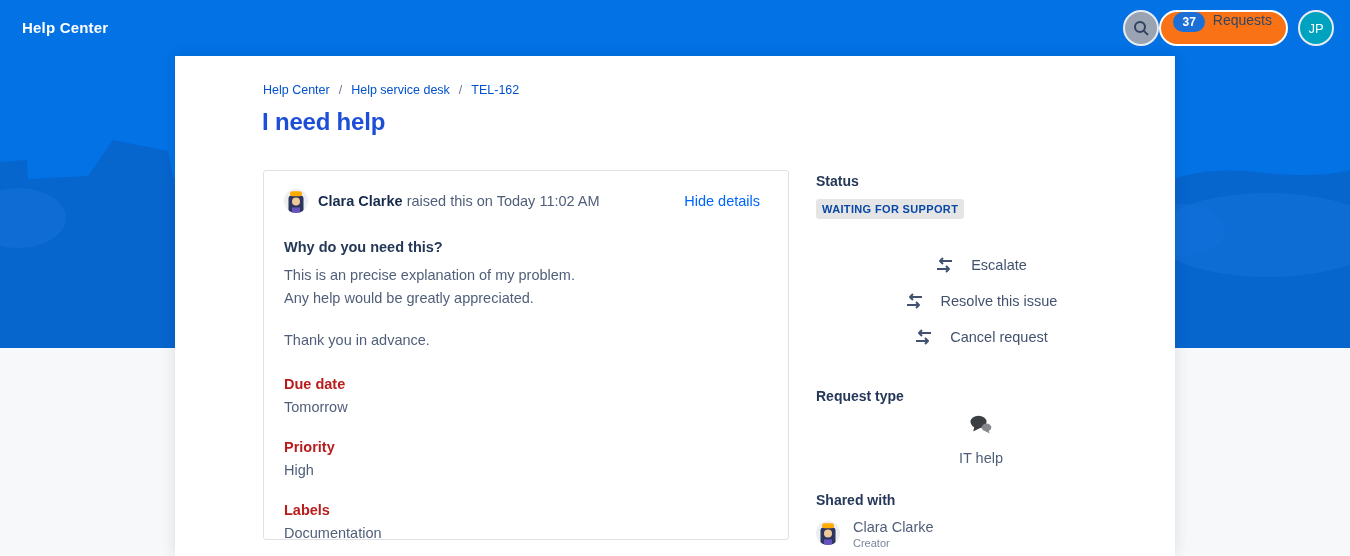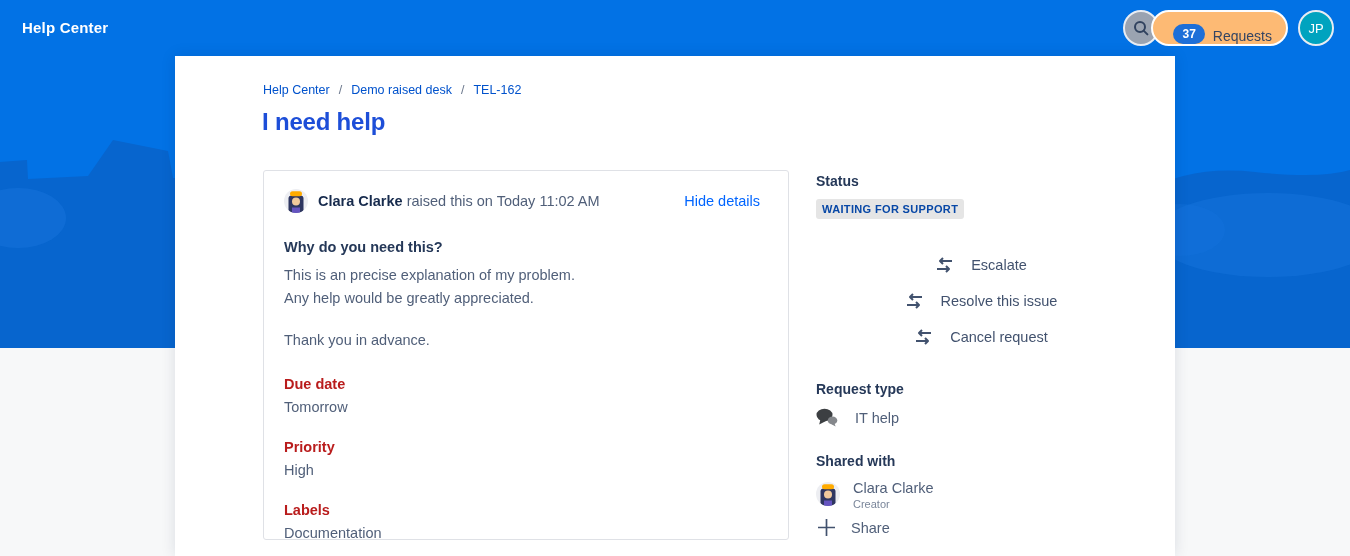--- a/index.html
+++ b/index.html
@@ -24,22 +24,22 @@
     position:absolute; left:22px; top:19px;
     color:#FFFFFF; font-size:15px; font-weight:bold; letter-spacing:.2px;
   }
   .search-btn {
     position:absolute; top:10px; right:191px; width:36px; height:36px;
     border-radius:50%; background:#9AA3B1; border:2px solid #E8ECF2;
     display:flex; align-items:center; justify-content:center; cursor:pointer;
   }
   .requests-pill {
     position:absolute; top:10px; right:62px; height:36px; min-width:118px;
-    background:#fdba74; border:2px solid #FDFEFF; border-radius:18px;
-    display:flex; align-items:flex-end; gap:8px; padding:0 14px 0 20px; cursor:pointer;
+    background:#f97316; border:2px solid #FDFEFF; border-radius:18px;
+    display:flex; align-items:flex-start; gap:8px; padding:0 14px 0 12px; cursor:pointer;
   }
   .requests-badge {
     background:#1D6FD8; color:#fff; font-size:12px; font-weight:bold;
     border-radius:11px; padding:3px 9px; line-height:14px;
   }
   .requests-label { color:#344563; font-size:14px; }
   .user-avatar {
     position:absolute; top:10px; right:16px; width:36px; height:36px;
     border-radius:50%; background:#00A3BF; border:2px solid #E8ECF2;
     color:#fff; font-size:13px; font-weight:normal;
@@ -84,23 +84,23 @@
     display:inline-block; margin-top:10px;
     background:#e5e5e5; color:#0747A6;
     font-size:11px; font-weight:bold; letter-spacing:.35px;
     padding:4px 6px; border-radius:3px;
   }
   .actions { margin-top:28px; }
   .action-row {
     display:flex; align-items:center; gap:17px; height:36px;
     font-size:14.5px; color:#42526E; cursor:pointer;justify-content:center;
   }
-  .rt-label { margin-top:26px; }
+  .rt-label { margin-top:33px; }
   .rt-row { margin-top:11px; display:flex; align-items:center; gap:16px;
-    font-size:14.5px; color:#505F79; }
+    font-size:14.5px; color:#505F79;flex-direction:column; }
   .sw-label { margin-top:26px; }
   .person-row { margin-top:11px; display:flex; gap:13px; }
   .person-row .avatar-sm { width:24px; height:24px; flex:0 0 24px; margin-top:2px; }
   .person-name { font-size:14.5px; color:#505F79; }
   .person-role { font-size:11px; color:#7A869A; margin-top:2px; }
   .share-row { margin-top:7px; display:flex; align-items:center; gap:14px;
     font-size:14.5px; color:#505F79; cursor:pointer; }
   .icon { display:inline-flex; }
 </style>
 </head>
@@ -136,21 +136,21 @@
   <div class="user-avatar">
     <span>JP</span>
   </div>
 </div>
 
 <div class="panel">
 
   <div class="breadcrumb">
     <a>Help Center</a>
     <span class="crumb-sep">/</span>
-    <a>Demo raised desk</a>
+    <a>Help service desk</a>
     <span class="crumb-sep">/</span>
     <a>TEL-162</a>
   </div>
 
   <h1 class="page-title">I need help</h1>
 
   <div class="card">
     <div class="card-head">
       <span class="avatar-sm icon">
         <svg width="24" height="24" viewBox="0 0 24 24">

